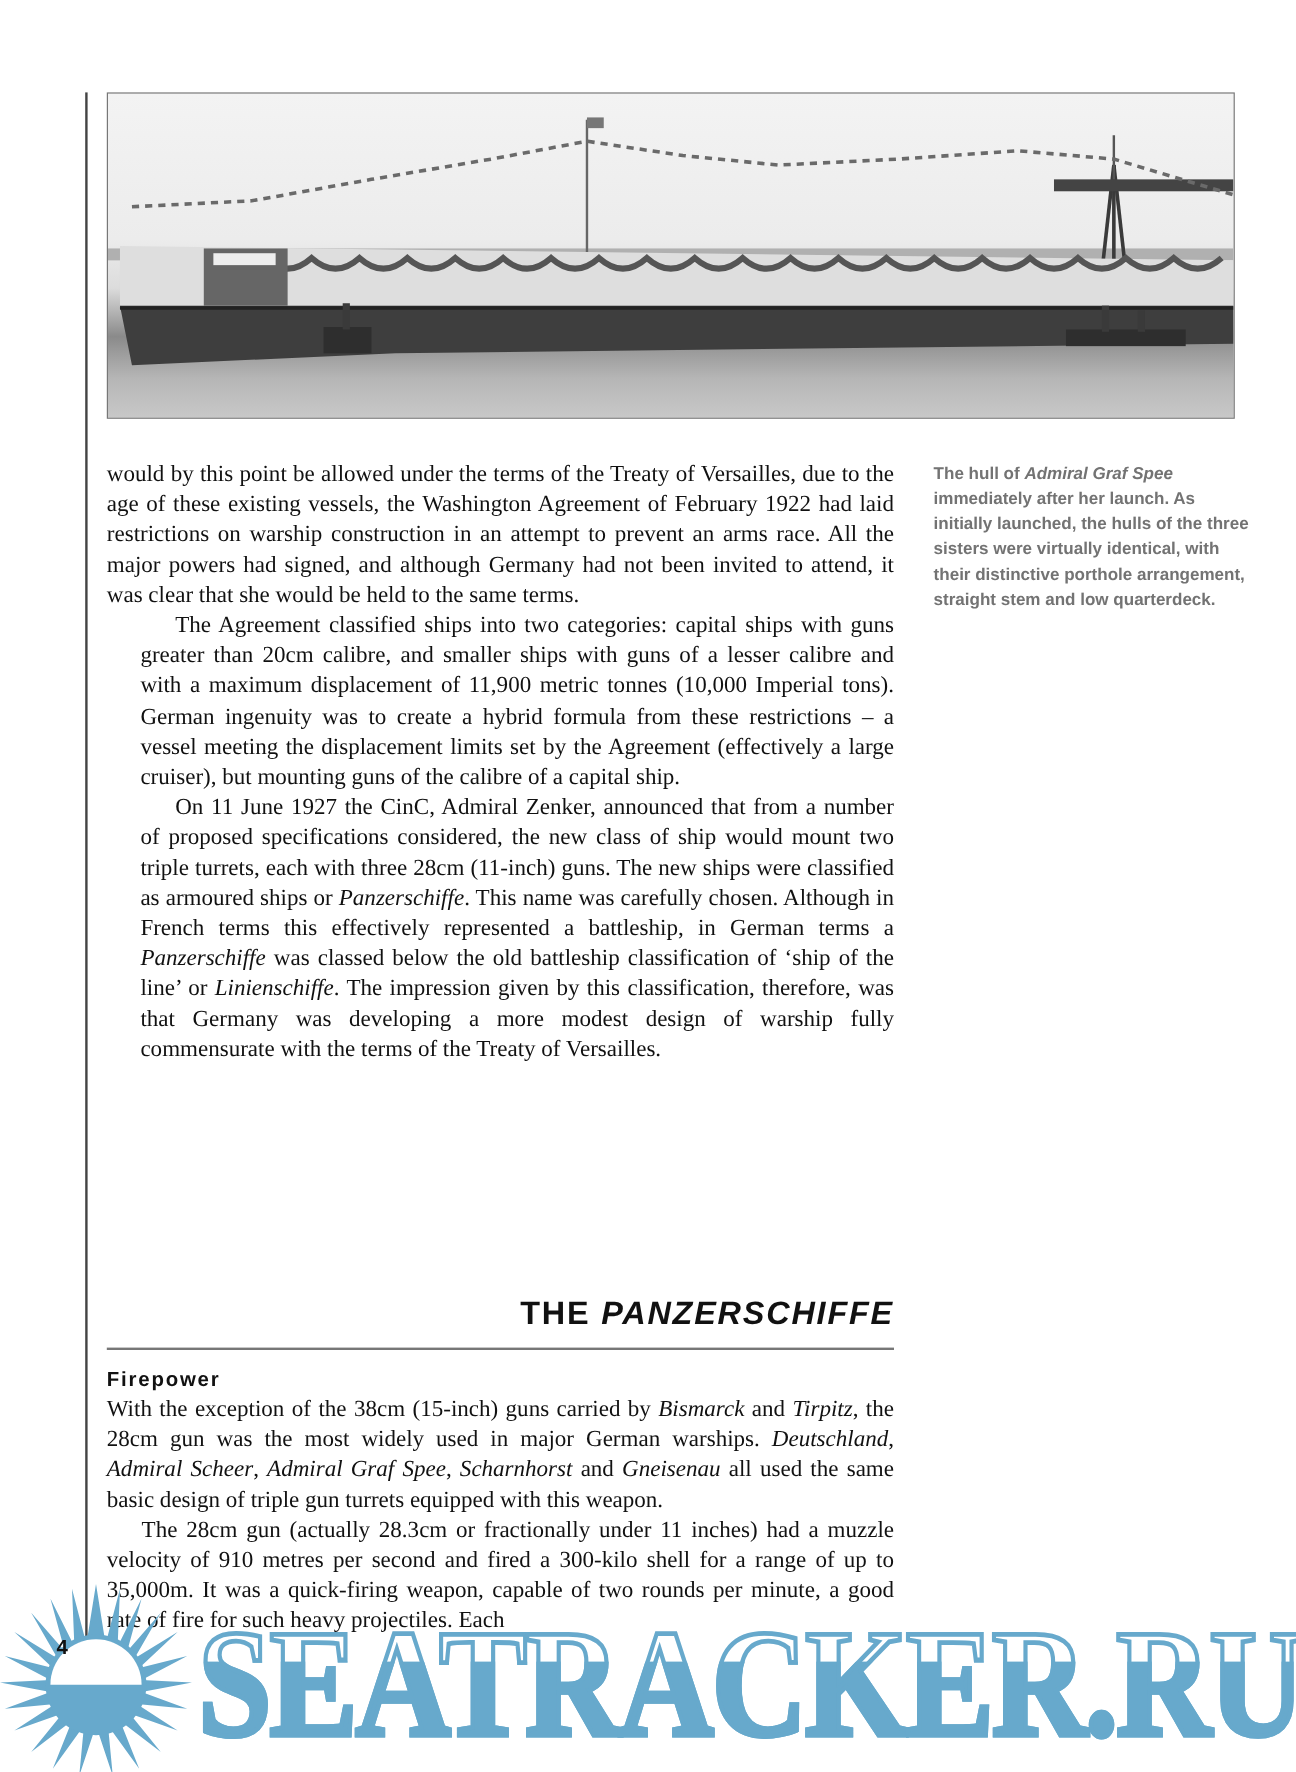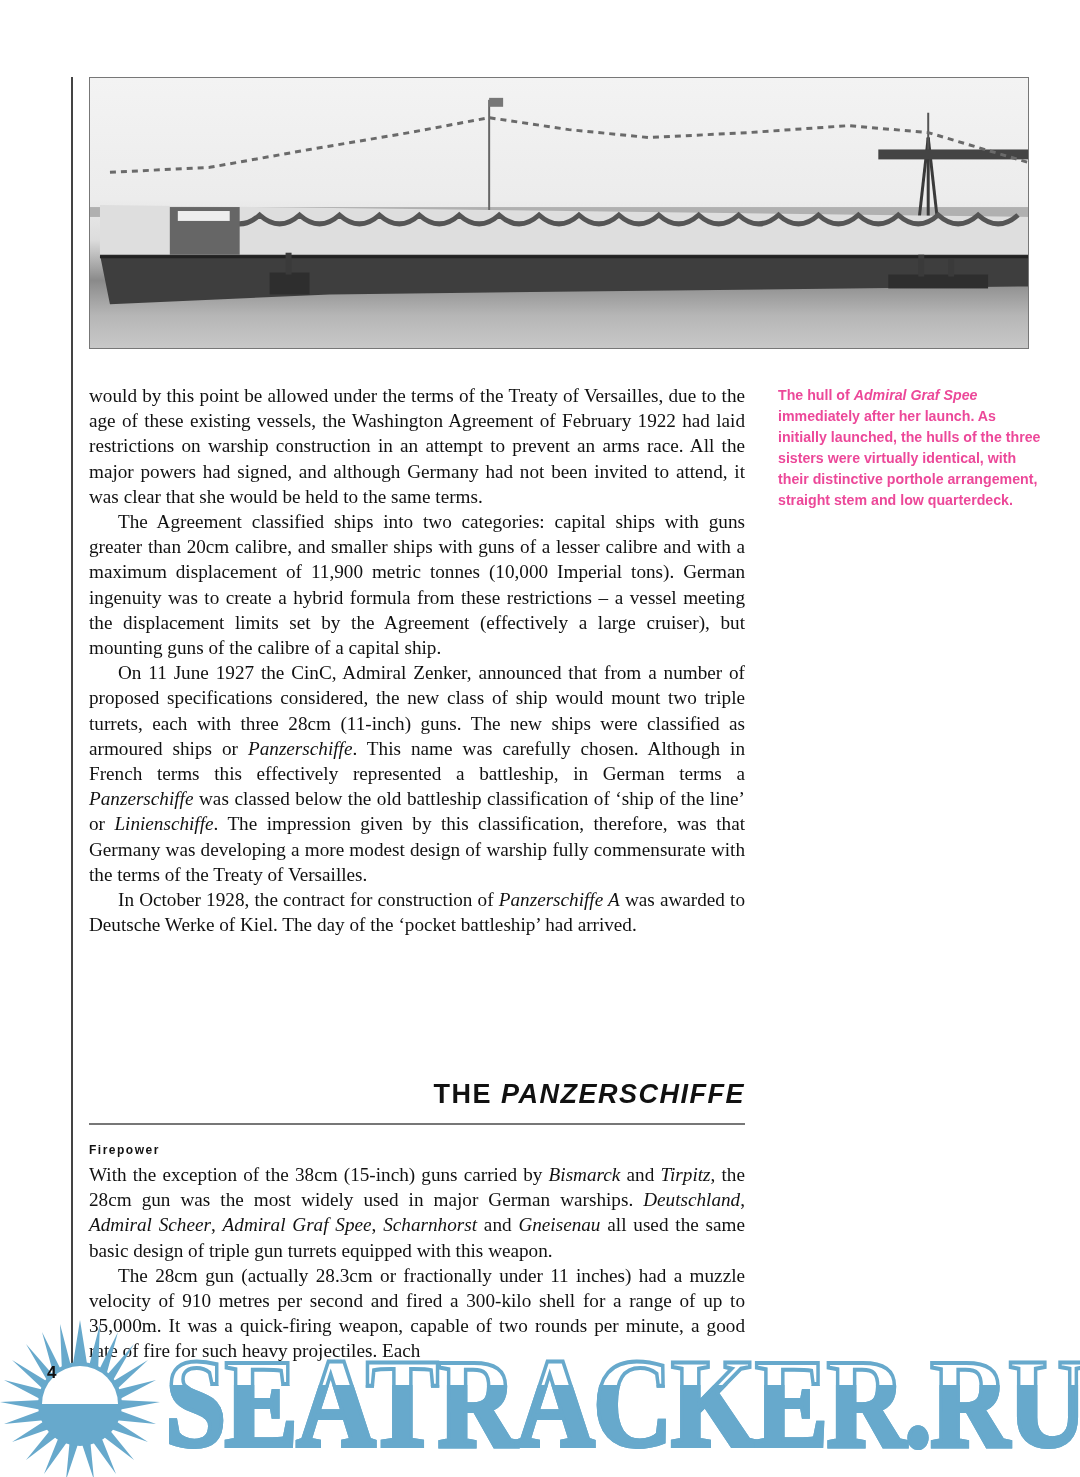--- a/index.html
+++ b/index.html
@@ -14,45 +14,45 @@
   }
   .photo {
     position: absolute; left: 89px; top: 77px; width: 940px; height: 272px;
     border: 1px solid #777; box-sizing: border-box; overflow: hidden;
     background: linear-gradient(#f3f3f3 0%, #ececec 45%, #dcdcdc 60%, #8a8a8a 75%, #9c9c9c 80%, #b6b6b6 88%, #c8c8c8 100%);
   }
   .photo svg { position: absolute; left: 0; top: 0; width: 100%; height: 100%; }
   .caption {
     position: absolute; left: 778px; top: 385px; width: 270px;
     font-family: "Liberation Sans", "DejaVu Sans", sans-serif;
-    font-weight: bold; font-size: 14.2px; line-height: 21px; color: #ec4899;
+    font-weight: bold; font-size: 14.2px; line-height: 21px; color: #737373;
   }
   .caption i { font-style: italic; }
   .body-col {
     position: absolute; left: 89px; top: 383px; width: 656px;
     font-size: 19.2px; line-height: 25.2px; text-align: justify;
   }
   .body-col p { margin: 0; }
-  .body-col p.indent { text-indent: 29px; }
+  .body-col p.indent { text-indent: 29px; margin-left: 28px; }
   .body-col i { font-style: italic; }
   .section-heading {
     position: absolute; left: 89px; top: 1078px; width: 656px;
     font-family: "Liberation Sans", "DejaVu Sans", sans-serif;
     font-weight: bold; font-size: 27px; letter-spacing: 1.5px; line-height: 32px;
     margin: 0;
     text-align: right;
   }
   .section-heading i { font-style: italic; }
   .section-rule {
     position: absolute; left: 89px; top: 1123px; width: 656px; height: 2px; background: #777;
   }
   .subheading {
     position: absolute; left: 89px; top: 1139px;
     font-family: "Liberation Sans", "DejaVu Sans", sans-serif;
-    font-weight: bold; font-size: 12px; letter-spacing: 1.5px; line-height: 22px; margin: 0;
+    font-weight: bold; font-size: 17px; letter-spacing: 1.5px; line-height: 22px; margin: 0;
   }
   .body-col2 {
     position: absolute; left: 89px; top: 1162px; width: 656px;
     font-size: 19.2px; line-height: 25.2px; text-align: justify;
   }
   .body-col2 p { margin: 0; }
   .body-col2 p.indent { text-indent: 29px; }
   .body-col2 i { font-style: italic; }
   .page-number {
     position: absolute; left: 47px; top: 1363px;
@@ -117,21 +117,20 @@
 </div>
 
 <div class="caption">
   <span>The hull of </span><i>Admiral Graf Spee</i><span> immediately after her launch. As initially launched, the hulls of the three sisters were virtually identical, with their distinctive porthole arrangement, straight stem and low quarterdeck.</span>
 </div>
 
 <div class="body-col">
   <p>would by this point be allowed under the terms of the Treaty of Versailles, due to the age of these existing vessels, the Washington Agreement of February 1922 had laid restrictions on warship construction in an attempt to prevent an arms race. All the major powers had signed, and although Germany had not been invited to attend, it was clear that she would be held to the same terms.</p>
   <p class="indent">The Agreement classified ships into two categories: capital ships with guns greater than 20cm calibre, and smaller ships with guns of a lesser calibre and with a maximum displacement of 11,900 metric tonnes (10,000 Imperial tons). German ingenuity was to create a hybrid formula from these restrictions – a vessel meeting the displacement limits set by the Agreement (effectively a large cruiser), but mounting guns of the calibre of a capital ship.</p>
   <p class="indent"><span>On 11 June 1927 the CinC, Admiral Zenker, announced that from a number of proposed specifications considered, the new class of ship would mount two triple turrets, each with three 28cm (11-inch) guns. The new ships were classified as armoured ships or </span><i>Panzerschiffe</i><span>. This name was carefully chosen. Although in French terms this effectively represented a battleship, in German terms a </span><i>Panzerschiffe</i><span> was classed below the old battleship classification of ‘ship of the line’ or </span><i>Linienschiffe</i><span>. The impression given by this classification, therefore, was that Germany was developing a more modest design of warship fully commensurate with the terms of the Treaty of Versailles.</span></p>
-  <p class="indent"><span>In October 1928, the contract for construction of </span><i>Panzerschiffe A</i><span> was awarded to Deutsche Werke of Kiel.  The day of the ‘pocket battleship’ had arrived.</span></p>
 </div>
 
 <h2 class="section-heading"><span>THE </span><i>PANZERSCHIFFE</i></h2>
 <div class="section-rule"></div>
 <h3 class="subheading">Firepower</h3>
 
 <div class="body-col2">
   <p><span>With the exception of the 38cm (15-inch) guns carried by </span><i>Bismarck</i><span> and </span><i>Tirpitz</i><span>, the 28cm gun was the most widely used in major German warships. </span><i>Deutschland</i><span>, </span><i>Admiral Scheer</i><span>, </span><i>Admiral Graf Spee</i><span>, </span><i>Scharnhorst</i><span> and </span><i>Gneisenau</i><span> all used the same basic design of triple gun turrets equipped with this weapon.</span></p>
   <p class="indent">The 28cm gun (actually 28.3cm or fractionally under 11 inches) had a muzzle velocity of 910 metres per second and fired a 300-kilo shell for a range of up to 35,000m. It was a quick-firing weapon, capable of two rounds per minute, a good rate of fire for such heavy projectiles. Each</p>
 </div>

